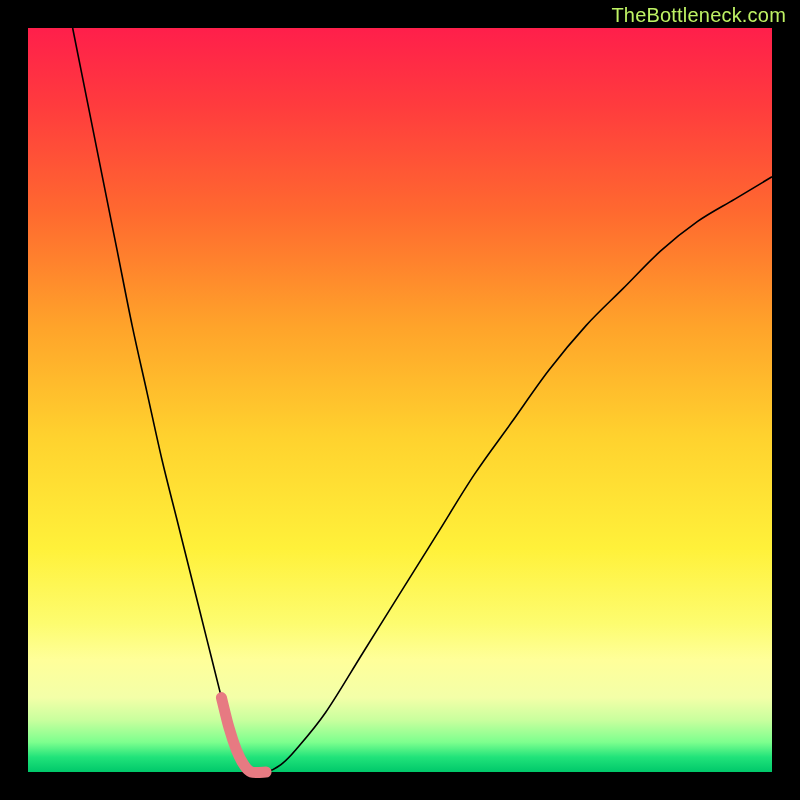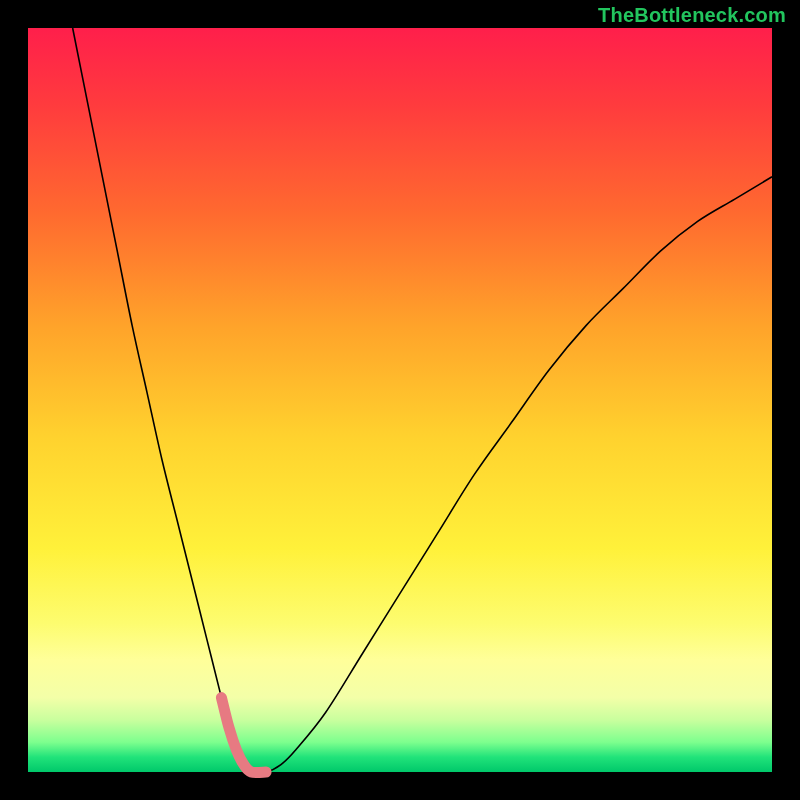--- a/index.html
+++ b/index.html
@@ -29,23 +29,23 @@
       #f3ffa8 90%,
       #c9ff9e 93%,
       #7dff8e 96%,
       #21e37a 98%,
       #00c86a 100%);
   }
   .watermark {
     position: absolute;
     top: 4px;
     right: 14px;
-    color: #22c55e;
+    color: #bef264;
     font-size: 20px;
-    font-weight: 700;
+    font-weight: 400;
     letter-spacing: 0.2px;
     user-select: none;
   }
   svg.curve {
     position: absolute;
     left: 0;
     top: 0;
     width: 744px;
     height: 744px;
     overflow: visible;

